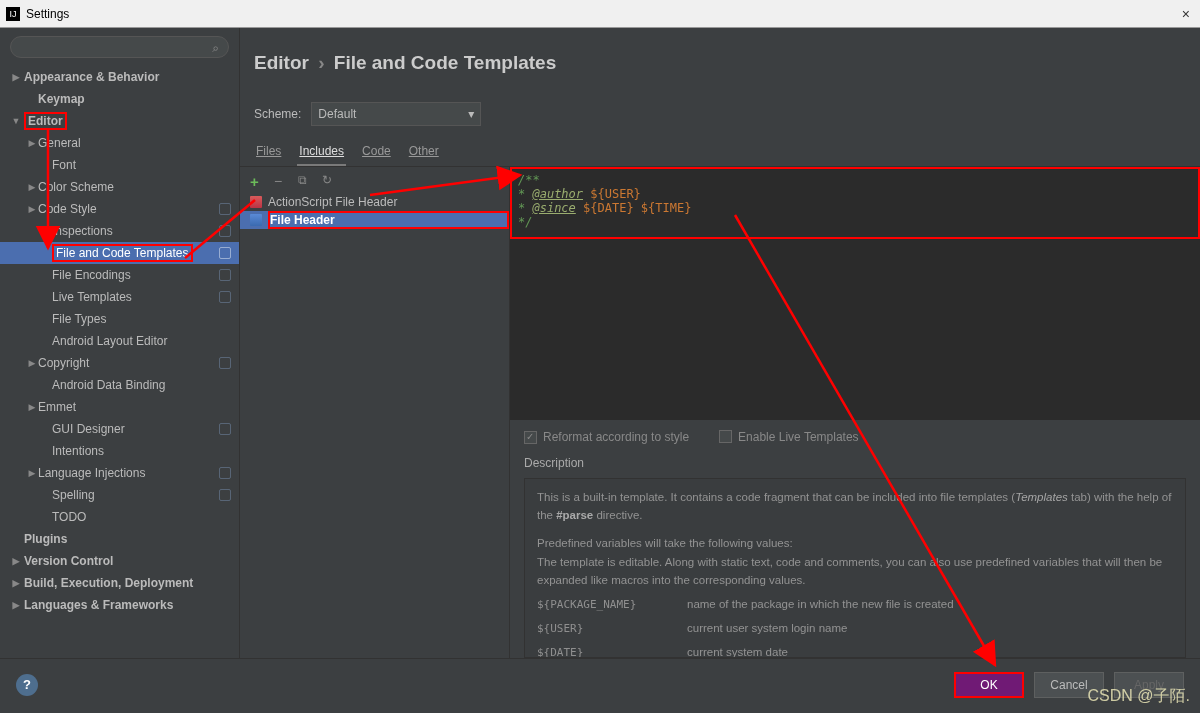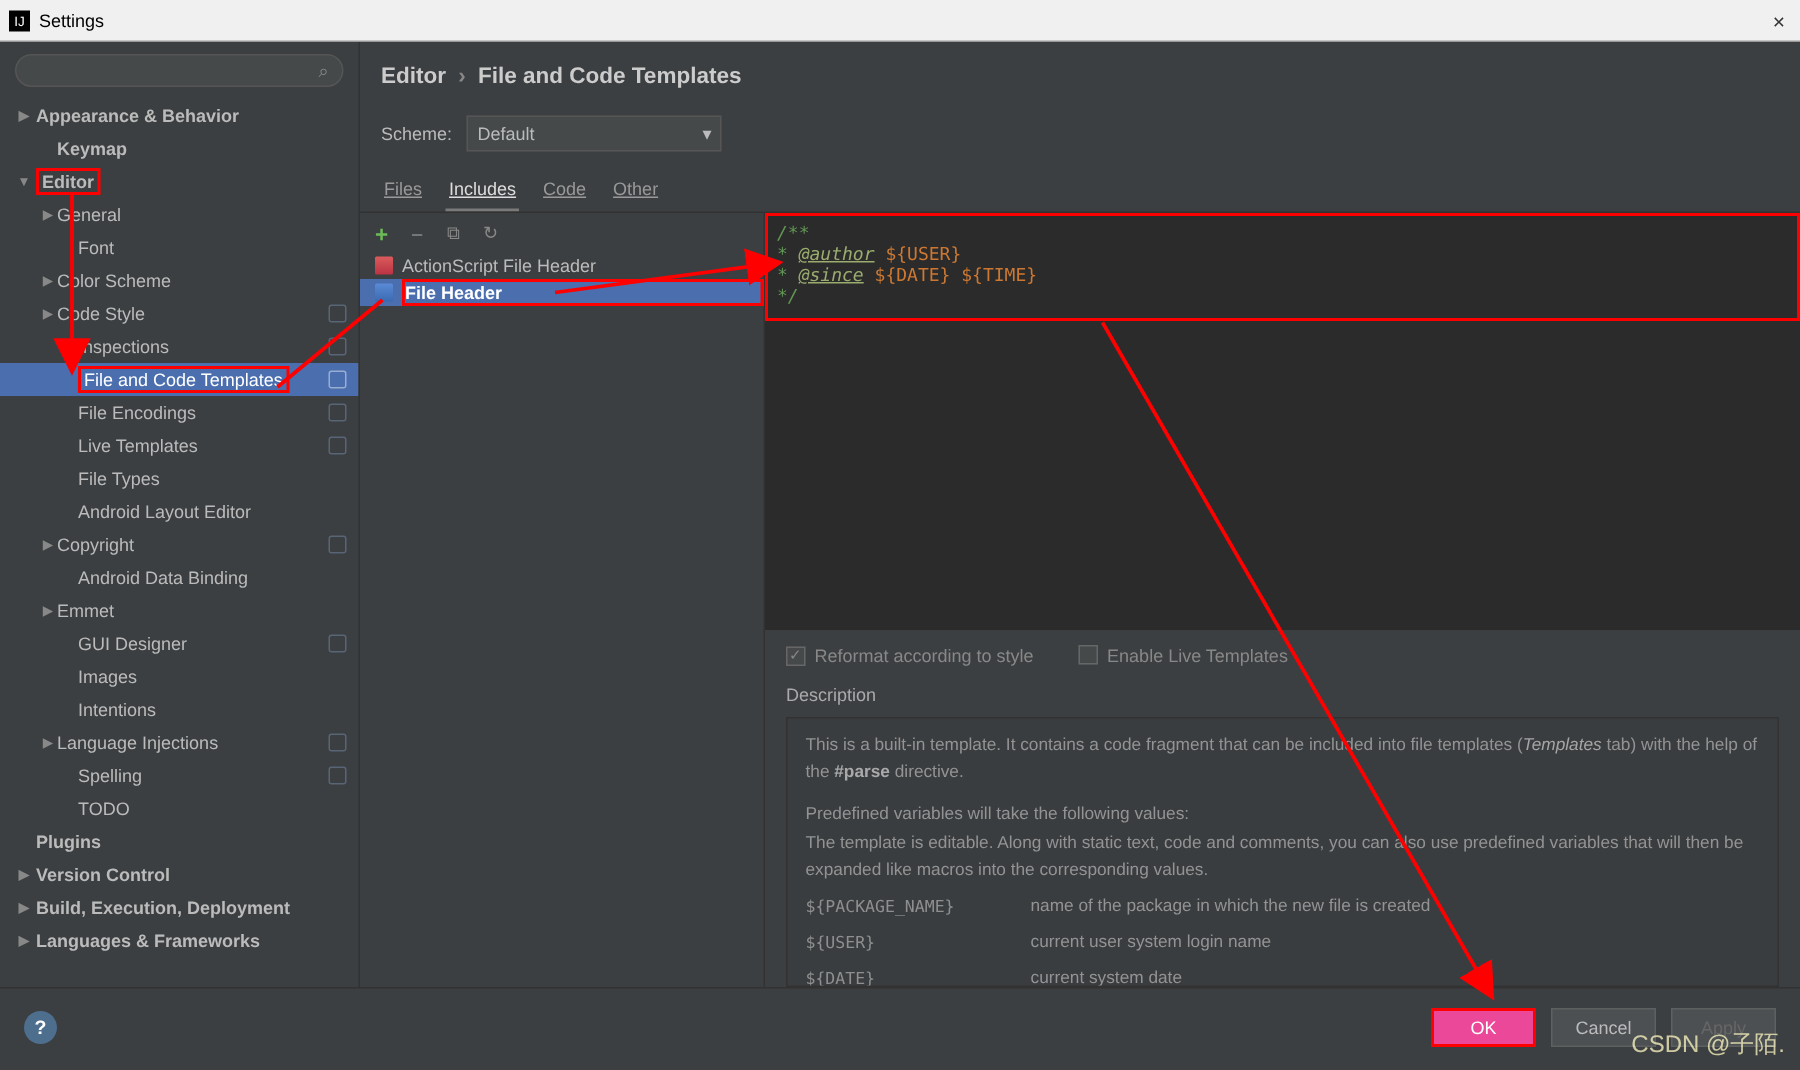--- a/index.html
+++ b/index.html
@@ -66,21 +66,21 @@
   .tree-item.lvl2 .arrow { left: 22px; }
   .tree-item.selected { background:#4b6eaf; color:#fff; }
   .tree-item .mod-indicator {
     position:absolute; right:8px; width:12px; height:12px;
     border:1px solid #6a7e99; border-radius:2px; opacity:0.6;
   }
   .red-box-tree { border:2px solid #ff0000; display:inline-block; padding:0 2px; }
 
   
   .content { flex:1; display:flex; flex-direction:column; background:#3c3f41; }
-  .breadcrumb { padding:14px 14px; font-weight:bold; color:#ccc; font-size:15px;}
+  .breadcrumb { padding:24px 14px; font-weight:bold; color:#ccc; font-size:19px;}
   .breadcrumb .sep { color:#888; margin:0 4px; }
   .scheme-row { display:flex; align-items:center; padding:4px 14px 10px; gap:10px;}
   .scheme-select {
     background:#45494a; border:1px solid #555; color:#bbb;
     height:24px; width:170px; padding:0 6px; display:flex; align-items:center;
     justify-content:space-between;
   }
   .tabs-row { display:flex; gap:14px; padding:4px 14px 0; }
   .tab { padding:4px 2px 6px; color:#999; cursor:pointer;text-decoration:underline; }
   .tab.active { color:#ddd; border-bottom:2px solid #7a7a7a; }
@@ -143,21 +143,21 @@
   .help-btn {
     width:22px; height:22px; border-radius:11px; background:#4e6e8e;
     color:#fff; text-align:center; line-height:22px; font-weight:bold; font-size:13px;
   }
   .footer-btns { margin-left:auto; display:flex; gap:10px;}
   .btn {
     min-width:70px; height:26px; background:#4c5052; border:1px solid #5e6060;
     color:#bbb; display:flex; align-items:center; justify-content:center;
     cursor:pointer; font-size:12px;
   }
-  .btn.primary { border:2px solid #ff0000; background:#ec4899; color:#fff;}
+  .btn.primary { border:2px solid #ff0000; background:#701a75; color:#fff;}
   .btn.disabled { color:#666;}
 
   .watermark { position:absolute; right:10px; bottom:6px; color:#fef9c3; font-size:16px; opacity:0.75;}
 
   
   .overlay { position:absolute; inset:0; pointer-events:none; }
 </style>
 </head>
 <body>
 
@@ -233,23 +233,20 @@
       <div class="tree-item lvl3">
           <span>Android Data Binding</span>
         </div>
       <div class="tree-item lvl2">
           <span class="arrow">▶</span>
           <span>Emmet</span>
         </div>
       <div class="tree-item lvl3">
           <span>GUI Designer</span>
           <span class="mod-indicator"></span>
-        </div>
-      <div class="tree-item lvl3">
-          <span>Images</span>
         </div>
       <div class="tree-item lvl3">
           <span>Intentions</span>
         </div>
       <div class="tree-item lvl2">
           <span class="arrow">▶</span>
           <span>Language Injections</span>
           <span class="mod-indicator"></span>
         </div>
       <div class="tree-item lvl3">

